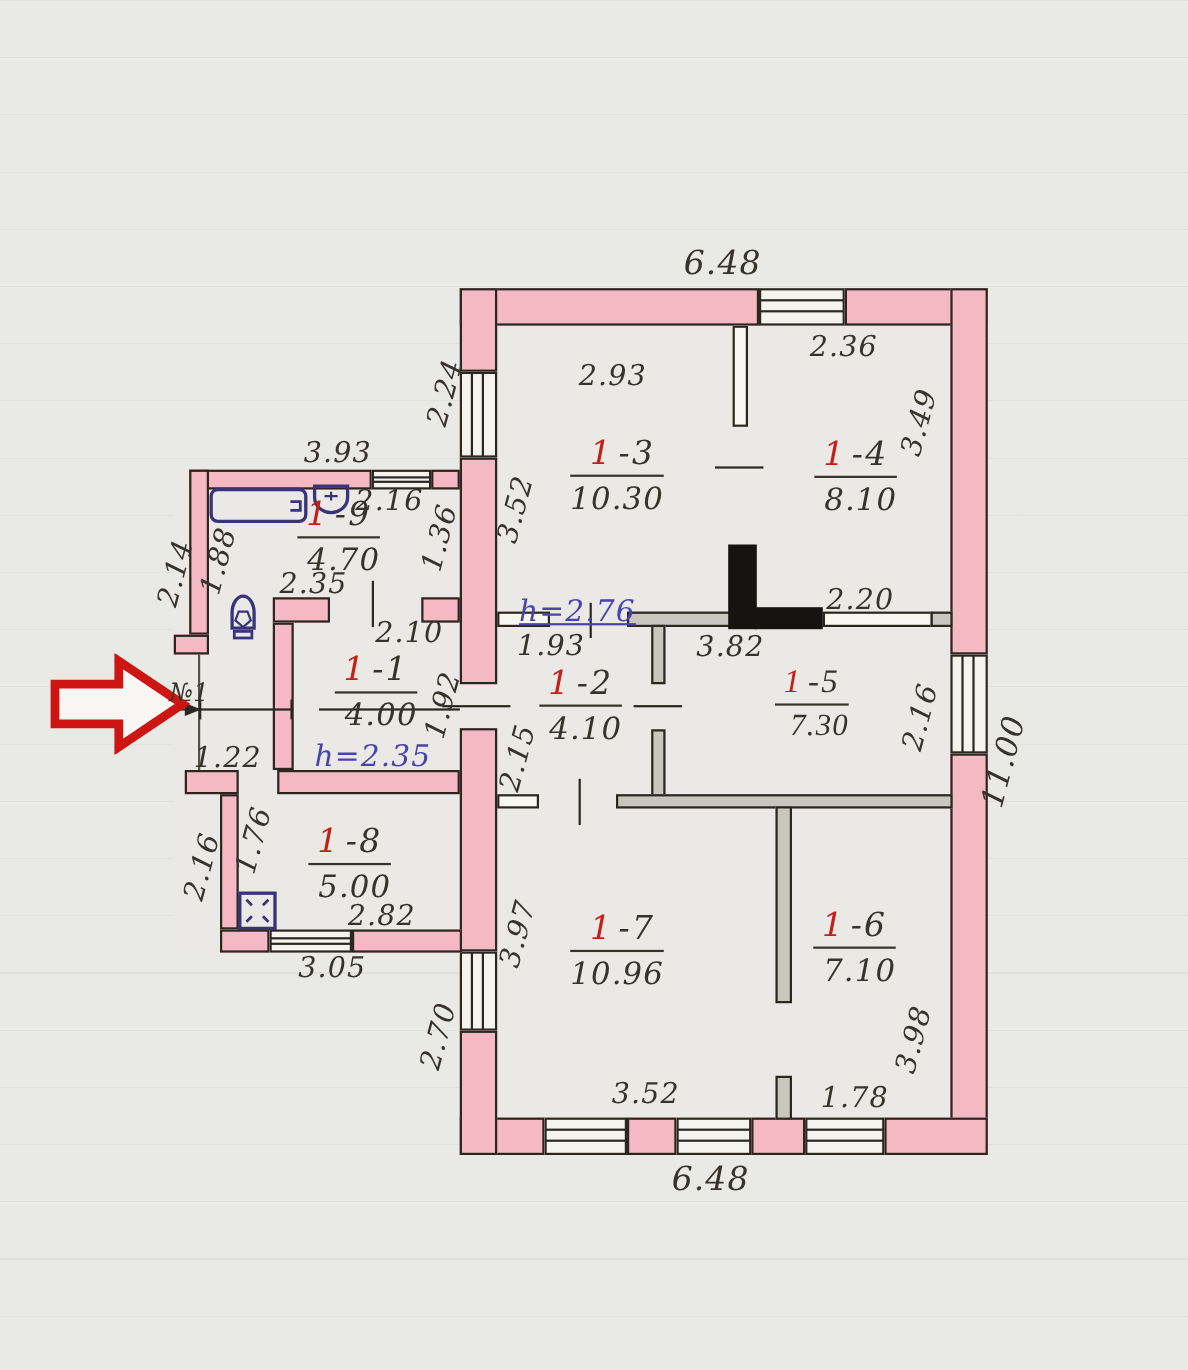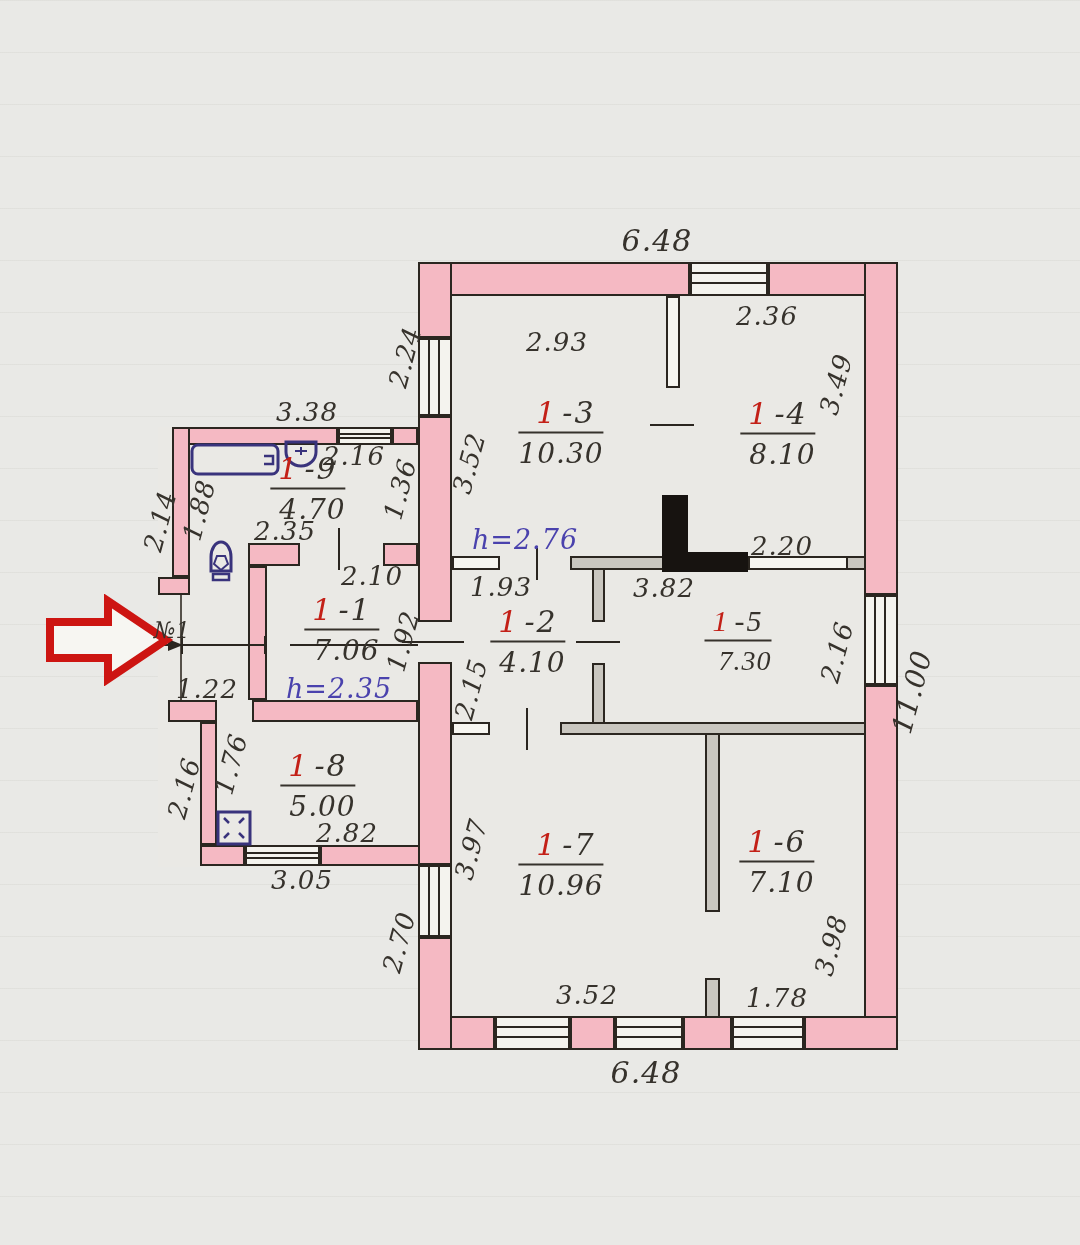--- a/index.html
+++ b/index.html
@@ -162,21 +162,21 @@
 <div class="room" style="left:778px;top:433px;">
   <div class="rnum"><span class="red">1</span><span>-4</span></div>
   <div class="rarea">8.10</div>
 </div>
 <div class="room" style="left:308px;top:488px;">
   <div class="rnum"><span class="red">1</span><span>-9</span></div>
   <div class="rarea">4.70</div>
 </div>
 <div class="room" style="left:342px;top:629px;">
   <div class="rnum"><span class="red">1</span><span>-1</span></div>
-  <div class="rarea">7.06</div>
+  <div class="rarea">4.00</div>
 </div>
 <div class="room" style="left:528px;top:641px;">
   <div class="rnum"><span class="red">1</span><span>-2</span></div>
   <div class="rarea">4.10</div>
 </div>
 <div class="room" style="left:738px;top:640px;font-family:Liberation Serif, serif;">
   <div class="rnum"><span class="red">1</span><span>-5</span></div>
   <div class="rarea">7.30</div>
 </div>
 <div class="room" style="left:318px;top:785px;">
@@ -185,34 +185,34 @@
 </div>
 <div class="room" style="left:561px;top:864px;">
   <div class="rnum"><span class="red">1</span><span>-7</span></div>
   <div class="rarea">10.96</div>
 </div>
 <div class="room" style="left:777px;top:861px;">
   <div class="rnum"><span class="red">1</span><span>-6</span></div>
   <div class="rarea">7.10</div>
 </div>
 
-<div class="dim blue" style="left:525px;top:539px;">h=2.76</div>
+<div class="dim blue" style="left:525px;top:556px;text-decoration:underline;">h=2.76</div>
 <div class="dim blue" style="left:339px;top:688px;">h=2.35</div>
 
 <div class="dim" style="left:657px;top:240px;font-size:30px;">6.48</div>
 <div class="dim" style="left:646px;top:1072px;font-size:30px;">6.48</div>
 <div class="dim rot" style="left:912px;top:692px;font-size:28px;">11.00</div>
 <div class="dim rot" style="left:405px;top:357px;">2.24</div>
 
 <div class="dim" style="left:557px;top:318px;margin-top:24px;">2.93</div>
 <div class="dim" style="left:767px;top:316px;">2.36</div>
 <div class="dim rot" style="left:469px;top:463px;">3.52</div>
 <div class="dim rot" style="left:836px;top:384px;">3.49</div>
 
-<div class="dim" style="left:307px;top:412px;">3.38</div>
+<div class="dim" style="left:307px;top:412px;">3.93</div>
 <div class="dim" style="left:354px;top:456px;">2.16</div>
 <div class="dim rot" style="left:400px;top:489px;">1.36</div>
 <div class="dim" style="left:285px;top:531px;">2.35</div>
 <div class="dim rot" style="left:160px;top:521px;">2.14</div>
 <div class="dim rot" style="left:199px;top:510px;">1.88</div>
 
 <div class="dim" style="left:372px;top:576px;">2.10</div>
 <div class="dim rot" style="left:403px;top:641px;">1.92</div>
 <div class="dim" style="left:207px;top:689px;">1.22</div>
 

